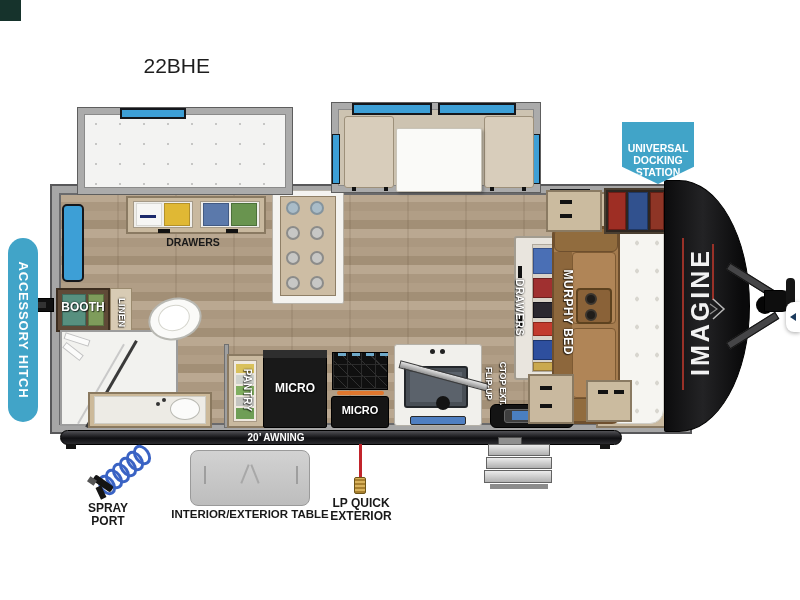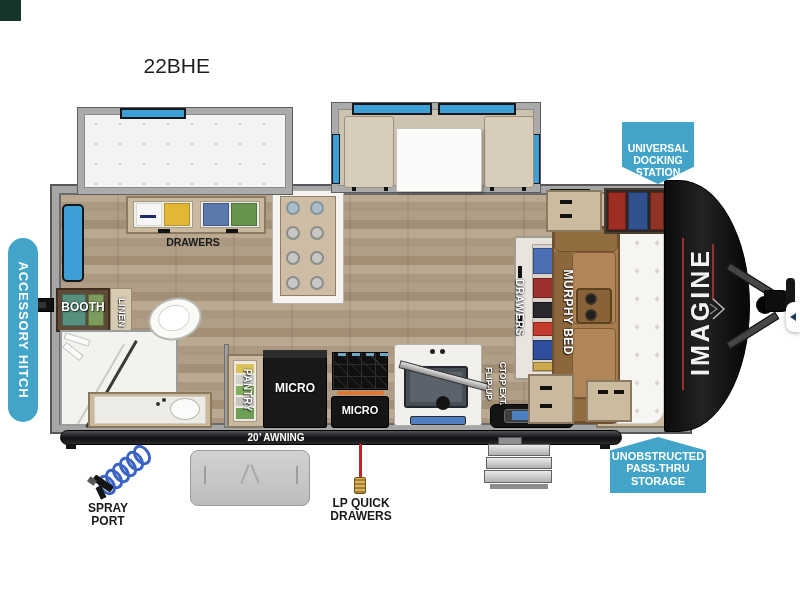--- a/index.html
+++ b/index.html
@@ -216,41 +216,38 @@
   <div class="abs" style="left:98px;top:486px;width:6px;height:13px;background:#141414;transform:rotate(-25deg);"></div>
   <div class="abs" style="left:88px;top:478px;width:8px;height:6px;background:#555;transform:rotate(35deg);"></div>
   <div class="lbl" style="left:78px;top:502px;width:60px;font-size:12px;">SPRAY
 PORT</div>
 
   <div class="abs" style="left:190px;top:450px;width:120px;height:56px;background:linear-gradient(180deg,#d2d2d2,#bdbdbd);border:1px solid #9a9a9a;border-radius:8px;"></div>
   <div class="abs" style="left:204px;top:466px;width:2px;height:18px;background:#9e9e9e;"></div>
   <div class="abs" style="left:296px;top:466px;width:2px;height:18px;background:#9e9e9e;"></div>
   <div class="abs" style="left:244px;top:464px;width:2px;height:20px;background:#a8a8a8;transform:rotate(22deg);"></div>
   <div class="abs" style="left:254px;top:464px;width:2px;height:20px;background:#a8a8a8;transform:rotate(-22deg);"></div>
+  <div class="lbl" style="left:170px;top:508px;width:160px;font-size:11.5px;">INTERIOR/EXTERIOR TABLE</div>
 
   <div class="abs" style="left:359px;top:444px;width:3px;height:34px;background:#c2242b;"></div>
   <div class="abs" style="left:354px;top:477px;width:12px;height:17px;border:1px solid #6e5518;border-radius:2px;
               background:repeating-linear-gradient(0deg,#a8802f 0 2px,#d8b25c 2px 4px);"></div>
   <div class="lbl" style="left:330px;top:497px;width:62px;font-size:12px;">LP QUICK
-DRAWERS</div>
+EXTERIOR</div>
 
   <div class="abs" style="left:498px;top:437px;width:24px;height:8px;background:#8f8f8f;border:1px solid #4c4c4c;"></div>
   <div class="step" style="left:488px;top:444px;width:62px;height:12px;"></div>
   <div class="step" style="left:486px;top:457px;width:66px;height:12px;"></div>
   <div class="step" style="left:484px;top:470px;width:68px;height:13px;"></div>
   <div class="abs" style="left:490px;top:484px;width:58px;height:5px;background:#8b8b8b;"></div>
 
   <div class="badge" style="left:622px;top:122px;width:72px;height:62px;font-size:10.5px;line-height:1.15;padding-top:20px;
               clip-path:polygon(0 0,100% 0,100% 72%,50% 100%,0 72%);">UNIVERSAL
 DOCKING
 STATION</div>
-  <div class="badge" style="left:610px;top:437px;width:96px;height:56px;font-size:11px;line-height:1.12;padding-top:13px;
-              clip-path:polygon(50% 0,100% 24%,100% 100%,0 100%,0 24%);">UNOBSTRUCTED
-PASS-THRU
-STORAGE</div>
   <div class="badge" style="left:8px;top:238px;width:30px;height:184px;border-radius:15px;"></div>
   <div class="abs rot90" style="left:-67px;top:315px;width:180px;height:30px;color:#fff;font-weight:bold;font-size:13px;
               letter-spacing:.8px;text-align:center;line-height:30px;">ACCESSORY HITCH</div>
 
   <div class="abs" style="left:786px;top:302px;width:14px;height:30px;background:#fff;border-radius:8px 0 0 8px;box-shadow:0 1px 4px rgba(0,0,0,.35);"></div>
   <div class="abs" style="left:790px;top:313px;width:0;height:0;border-top:4px solid transparent;border-bottom:4px solid transparent;border-right:6px solid #1b3a5c;"></div>
 
 </div>
 
 </body></html>

